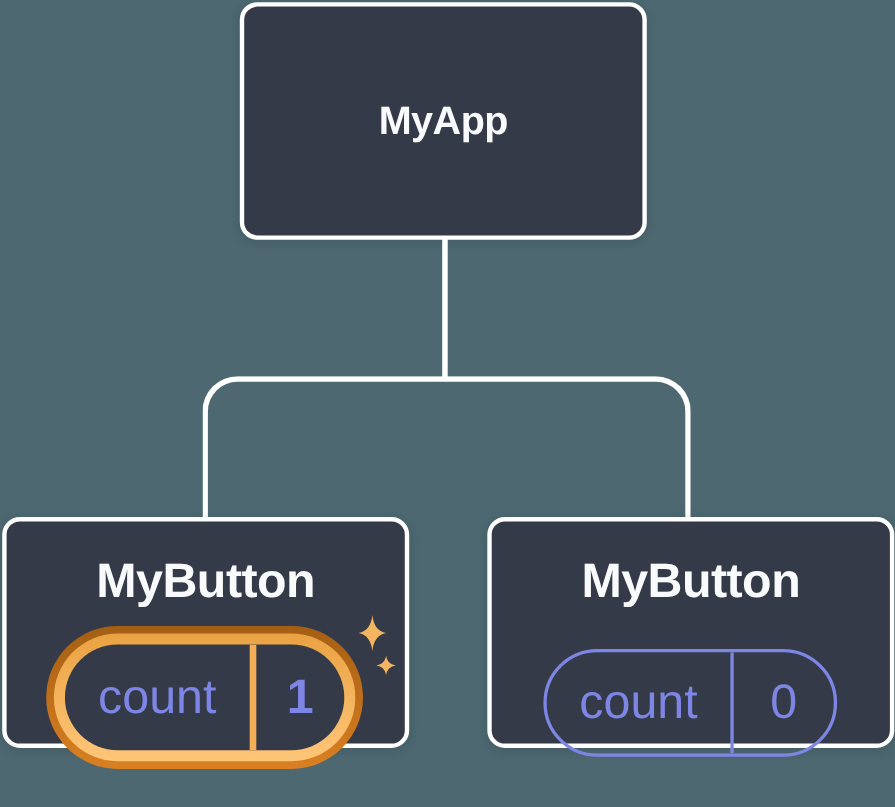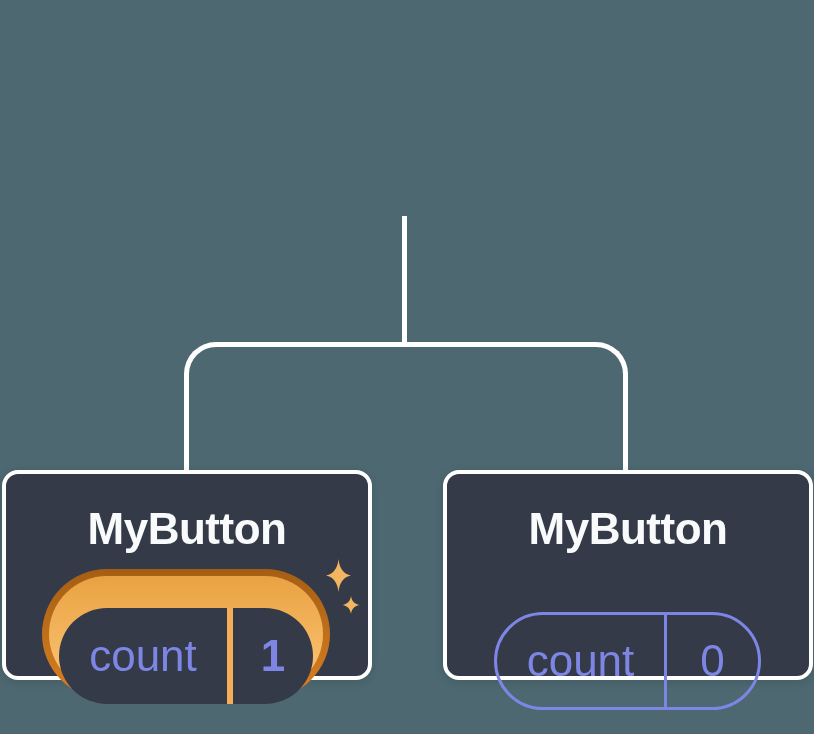--- a/index.html
+++ b/index.html
@@ -57,21 +57,21 @@
     z-index:1;
   }
   .pill-ring-inner{
     width:100%;height:100%;
     border-radius:59px;
     background:linear-gradient(180deg,var(--ring-inner-top,#E9A242),var(--ring-inner-bottom,#FFC678));
     padding:10px;box-sizing:border-box;
   }
   .pill{
     display:flex;align-items:stretch;
-    height:100%;box-sizing:border-box;margin-top:22px;
+    height:100%;box-sizing:border-box;
   }
   .pill .cell{display:flex;align-items:center;justify-content:center;}
   .pill .label{color:var(--accent-purple,#7E86E5);font-size:44px;font-weight:400;}
   .pill .value{flex:1;color:var(--accent-purple,#7E86E5);font-size:44px;}
   .pill-gold{
     background:var(--node-fill,#343A47);
     border-radius:49px;overflow:hidden;
   }
   .pill-gold .label{flex:0 0 168px;}
   .pill-gold .divider{width:6px;background:var(--gold-mid,#F5AE56);}
@@ -89,20 +89,23 @@
   .sparkle{position:absolute;z-index:2;}
   .sparkle path{fill:var(--sparkle-gold,#F3B55F);}
   .sparkle-large{left:320px;top:85px;width:25px;height:33px;}
   .sparkle-small{left:336px;top:122px;width:18px;height:18px;}
 </style>
 </head>
 <body>
 
 <div class="canvas">
 
+  <div class="node node-root">
+    <div class="node-title">MyApp</div>
+  </div>
 
   <div class="stem"></div>
   <div class="bracket"></div>
 
   <div class="node node-child node-left">
     <div class="node-title">MyButton</div>
 
     <div class="pill-ring">
       <div class="pill-ring-inner">
         <div class="pill pill-gold">

